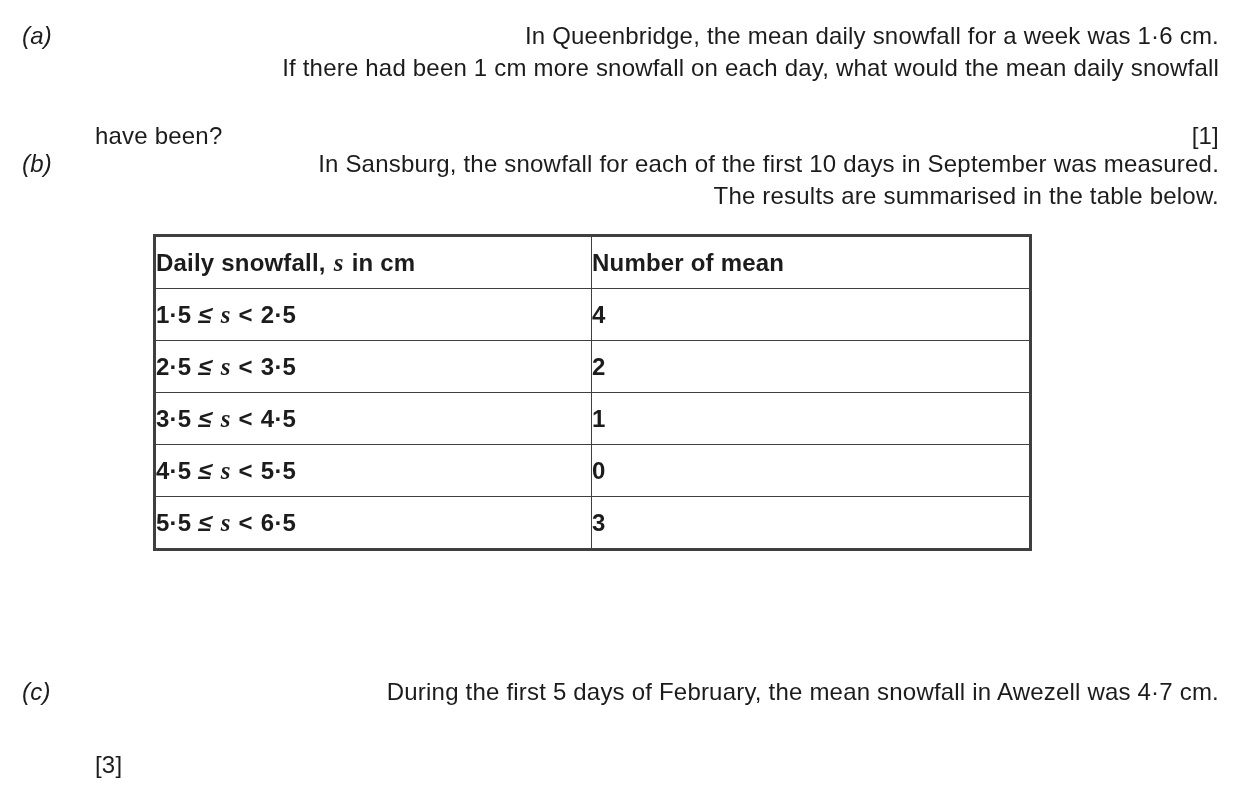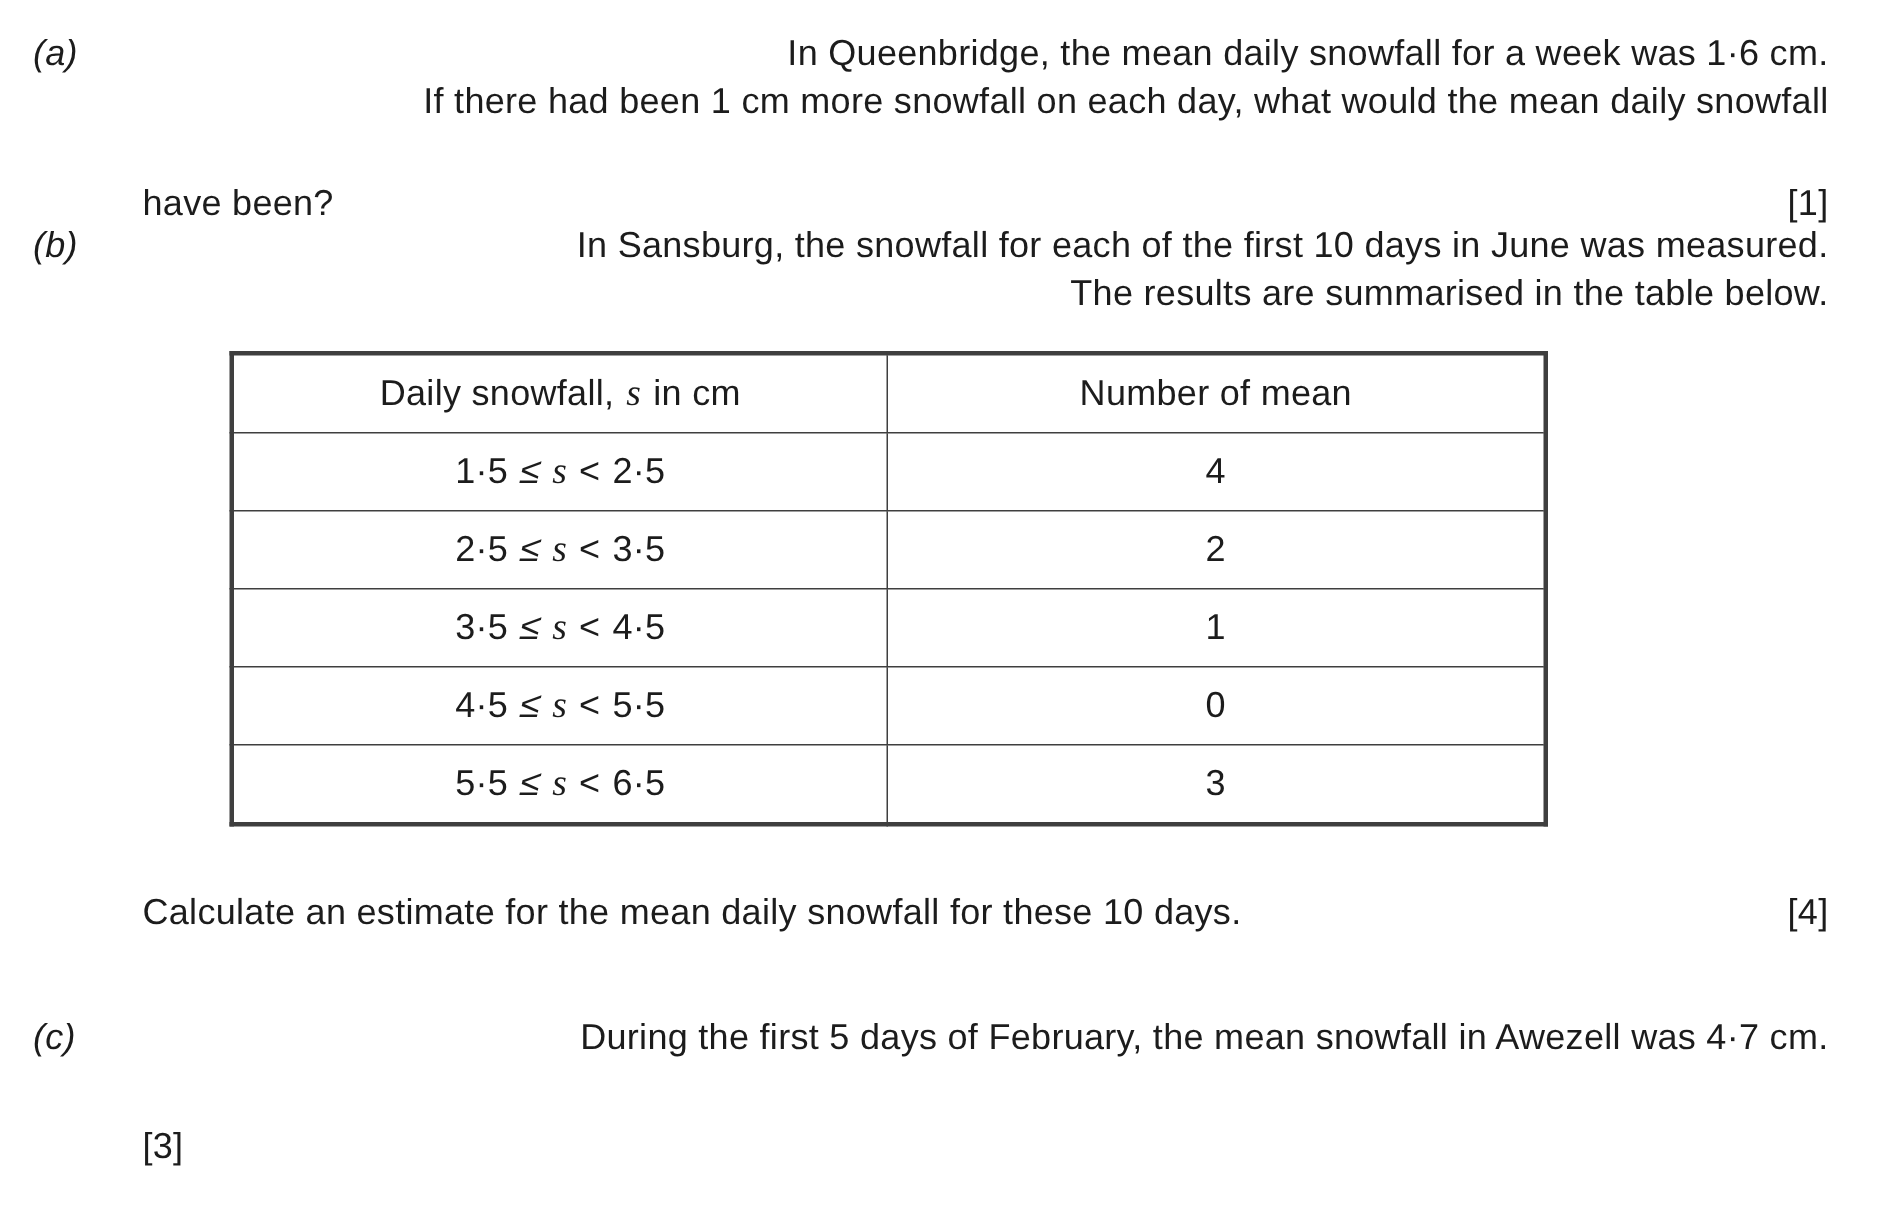--- a/index.html
+++ b/index.html
@@ -60,23 +60,23 @@
     border-collapse: collapse;
     table-layout: fixed;
     border: 3px solid #3f3f3f;
     font-size: 24px;
     color: #1c1c1c;
   }
   .freq-table th, .freq-table td {
     border: 1.8px solid #3f3f3f;
     height: 51px;
     padding: 0;
-    text-align: center;
+    text-align: left;
     vertical-align: middle;
-    font-weight: 400;
+    font-weight: 700;
   }
   .col-ranges { width: 437px; }
   .col-days   { width: 439px; }
 
   .hdr-parts, .range {
     display: inline-flex;
     gap: 8px;
     align-items: baseline;
     white-space: nowrap;
   }
@@ -103,21 +103,21 @@
       <div class="lastline">
         <span>have been?</span>
         <span class="marks">[1]</span>
       </div>
     </div>
   </section>
 
   <section class="q" style="top:148px;">
     <span class="qlabel">(b)</span>
     <div class="qtext">
-      <div class="line">In Sansburg, the snowfall for each of the first 10 days in June was measured.</div>
+      <div class="line">In Sansburg, the snowfall for each of the first 10 days in September was measured.</div>
       <div class="line">The results are summarised in the table below.</div>
     </div>
   </section>
 
   <table class="freq-table">
     <colgroup>
       <col class="col-ranges">
       <col class="col-days">
     </colgroup>
     <thead>
@@ -189,24 +189,20 @@
             <span class="mvar">s</span>
             <span>&lt;</span>
             <span>6·5</span>
           </span>
         </td>
         <td>3</td>
       </tr>
     </tbody>
   </table>
 
-  <div class="prompt-row" style="top:593px;">
-    <span>Calculate an estimate for the mean daily snowfall for these 10 days.</span>
-    <span class="marks">[4]</span>
-  </div>
 
   <section class="q" style="top:676px;">
     <span class="qlabel">(c)</span>
     <div class="qtext">
       <div class="line">During the first 5 days of February, the mean snowfall in Awezell was 4·7 cm.</div>
     </div>
   </section>
 
   <div class="prompt-row" style="top:749px;">
     <span class="marks">[3]</span>

